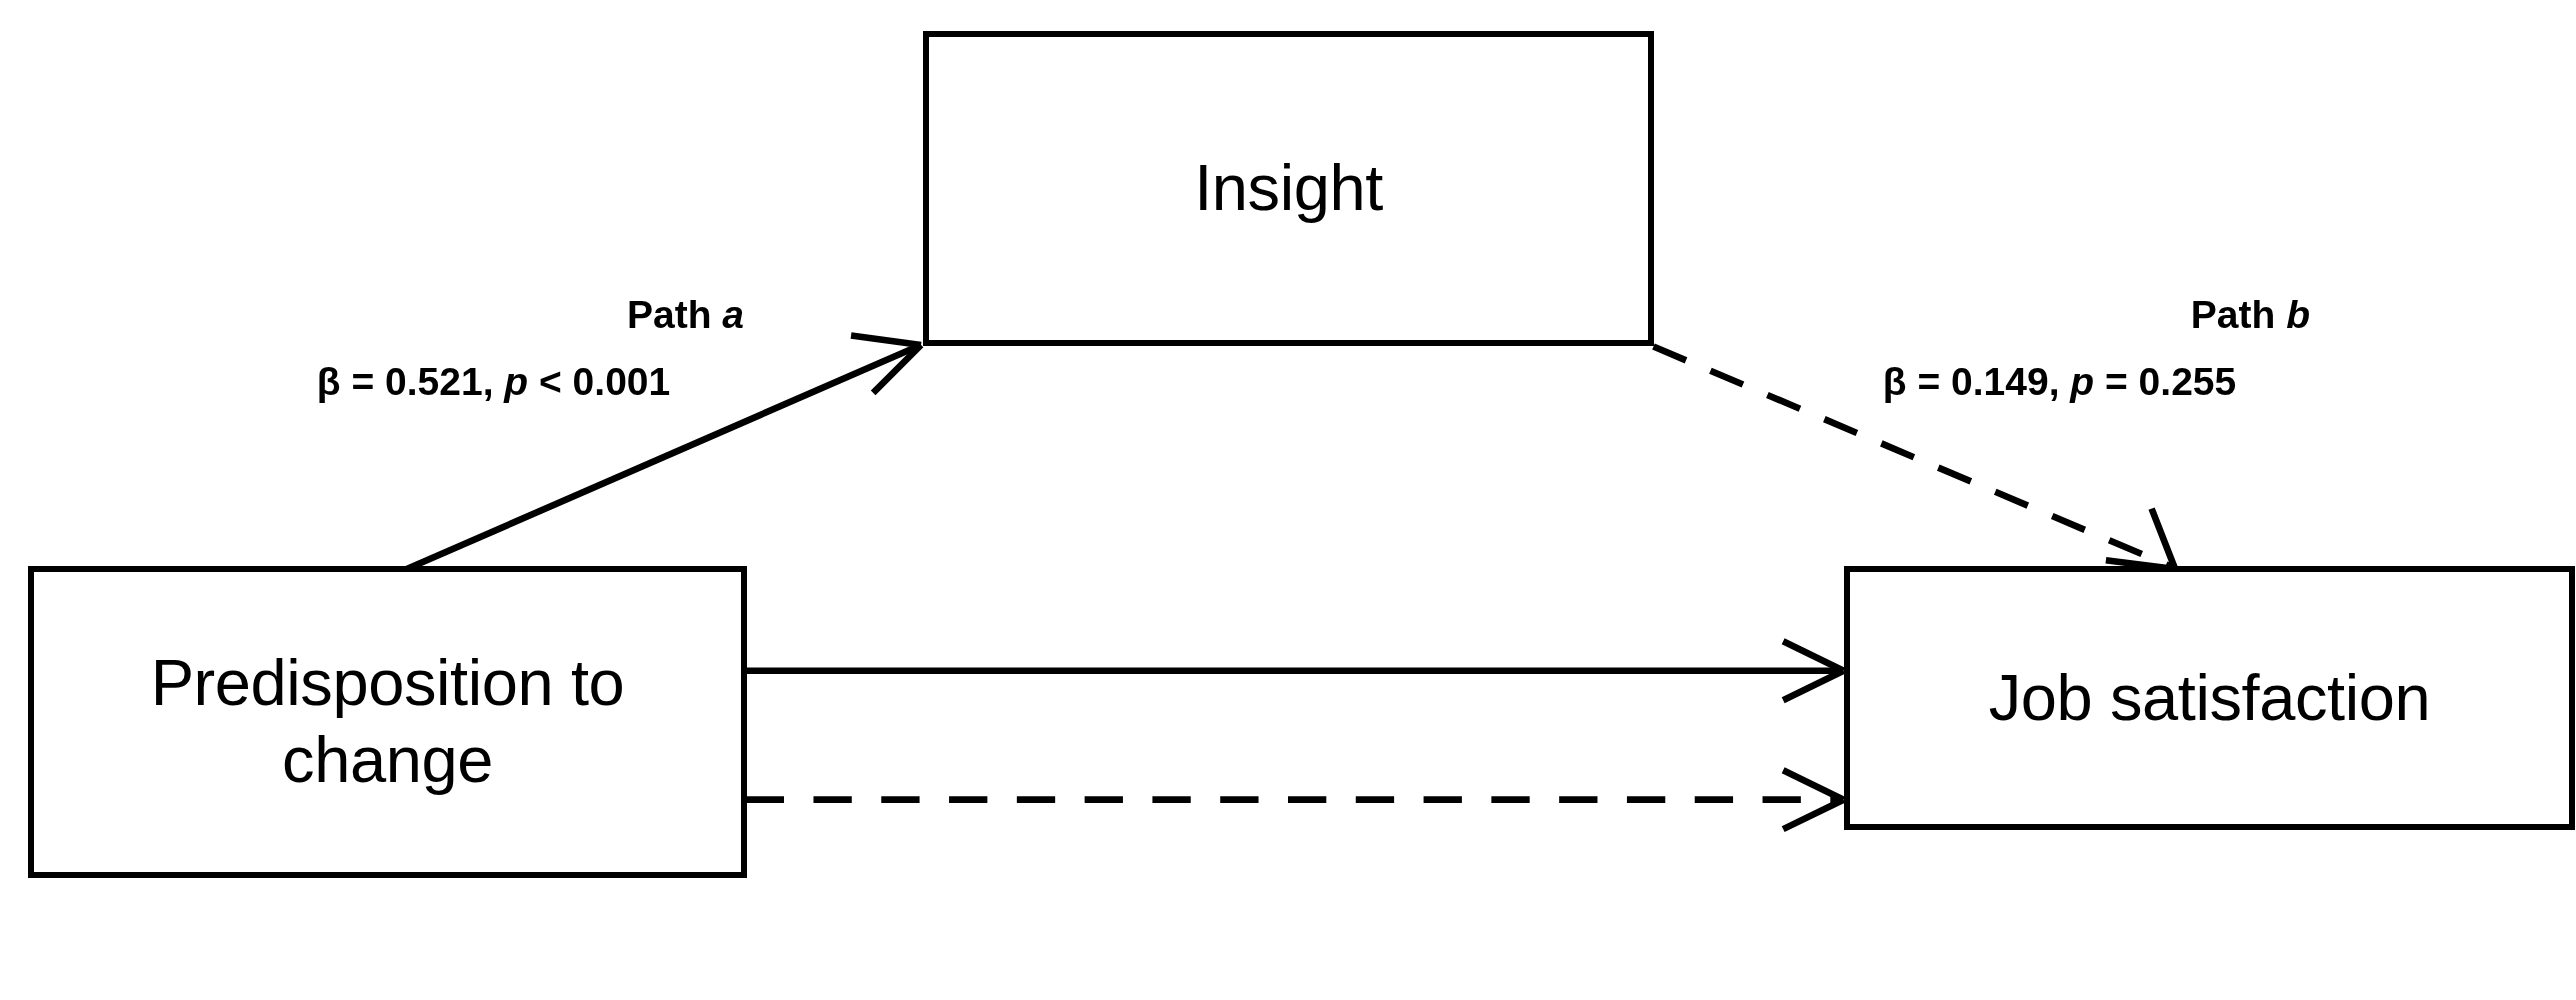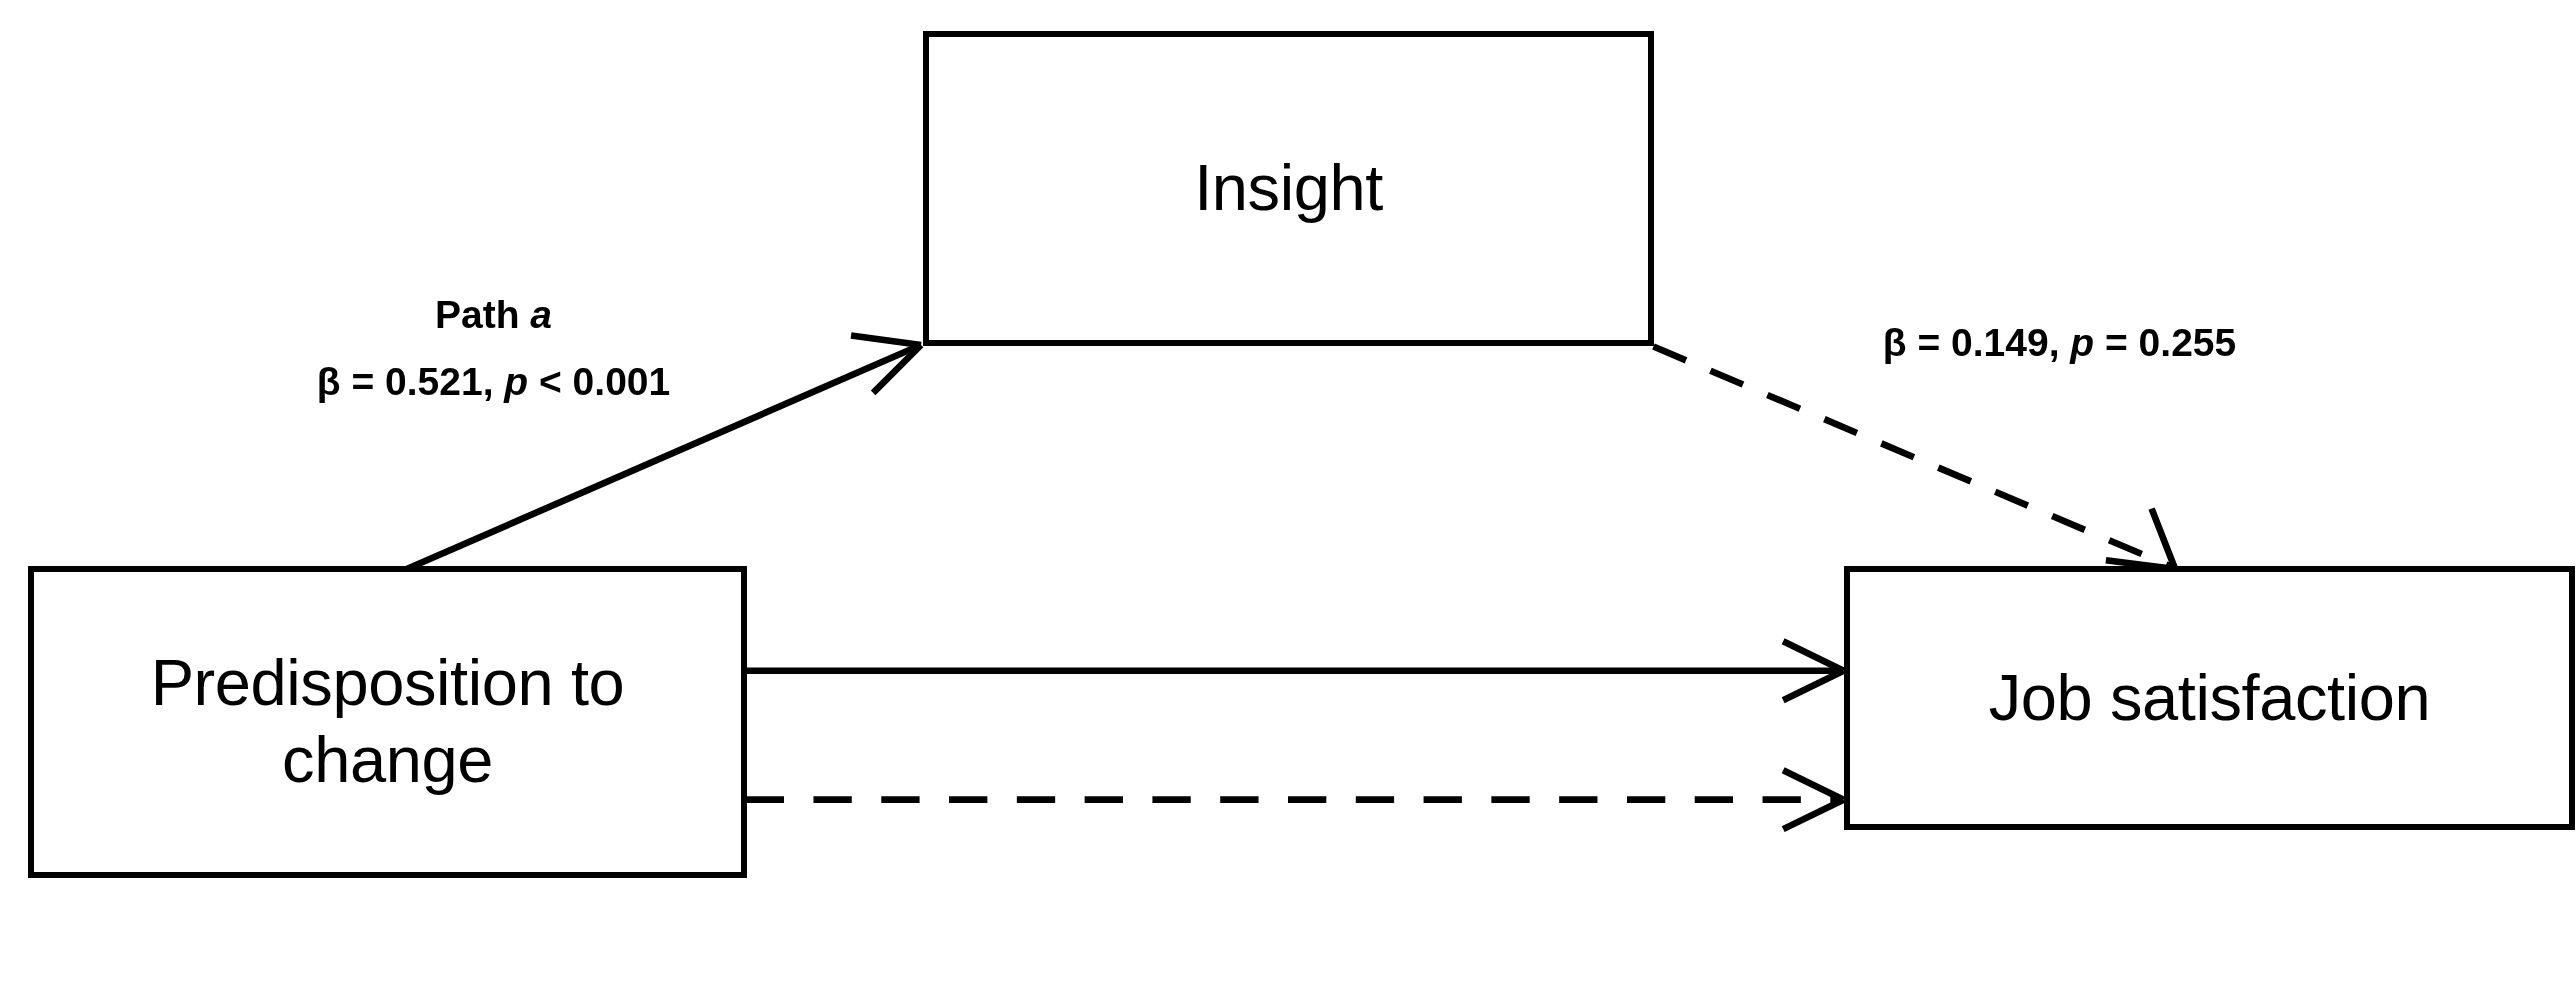--- a/index.html
+++ b/index.html
@@ -49,20 +49,21 @@
     color: #000000;
     font-family: "Liberation Sans", sans-serif;
     font-weight: bold;
     font-size: 39px;
     line-height: 1.0;
     white-space: nowrap;
   }
   .path-label .row1 {
     display: block;
     margin-bottom: 26.5px;
+    text-align: right;
   }
   .path-label .row2 {
     display: block;
     margin-top: 28px;
   }
   .ital {
     font-style: italic;
   }
 </style>
 </head>
@@ -105,19 +106,20 @@
   <div class="node-box" style="left:1844px; top:566px; width:731px; height:264px;">
     <span class="node-label">Job satisfaction</span>
   </div>
 
   <div class="path-label" style="left:243px; top:295px; width:501px;">
     <span class="row1"><span>Path </span><span class="ital">a</span></span>
     <span class="row2"><span>β = 0.521, </span><span class="ital">p</span><span> &lt; 0.001</span></span>
   </div>
 
   <div class="path-label" style="left:1809px; top:295px; width:501px;">
+    <span class="row1"><span>Path </span><span class="ital">b</span></span>
     <span class="row2"><span>β = 0.149, </span><span class="ital">p</span><span> = 0.255</span></span>
   </div>
 
 
 
 </div>
 
 
 </body></html>

